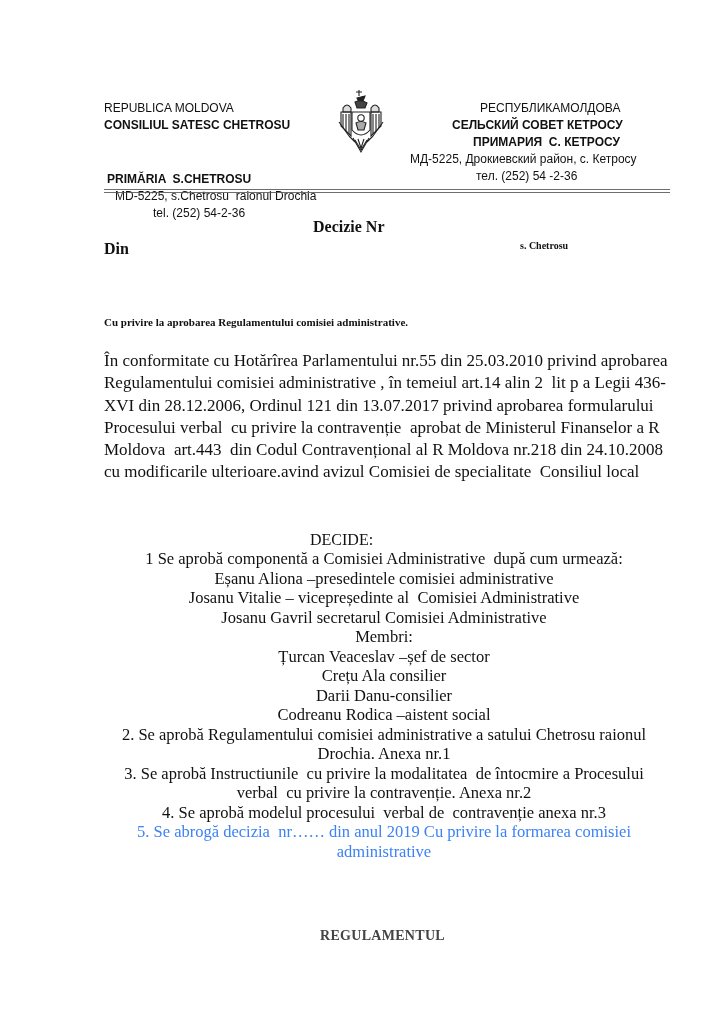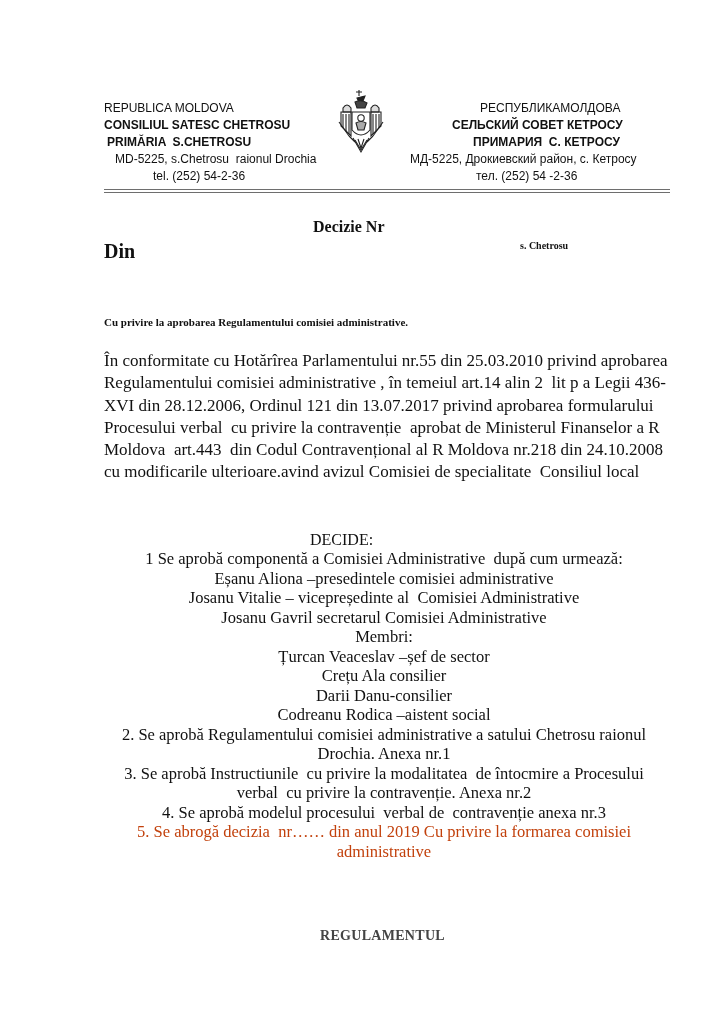--- a/index.html
+++ b/index.html
@@ -6,51 +6,51 @@
     body { width: 724px; height: 1024px; position: relative; overflow: hidden; color: #111; }
     .page { position: absolute; left: 0; top: 0; width: 724px; height: 887px; background: #fff; }
 
     .hdr { position: absolute; top: 100px; font-family: "Liberation Sans", "DejaVu Sans", sans-serif; font-size: 12px; line-height: 17px; color: #111; }
     .hdr-left { left: 104px; width: 230px; }
     .hdr-right { left: 410px; width: 265px; text-align: center; }
     .hdr .line { white-space: pre; }
     .hdr .b { font-weight: bold; }
     .hdr-left .l0 { padding-left: 0; }
     .hdr-left .l1 { padding-left: 0; }
-    .hdr-left .l2 { padding-left: 3px; }
+    .hdr-left .l2 { padding-left: 3px; margin-top: 37px; }
     .hdr-left .l3 { padding-left: 11px; }
     .hdr-left .l4 { padding-left: 49px; }
     .hdr-right .r0 { padding-left: 70px; text-align:left; }
     .hdr-right .r1 { padding-left: 42px; text-align:left; }
     .hdr-right .r2 { padding-left: 63px; text-align:left; }
     .hdr-right .r3 { padding-left: 0; text-align:left; }
     .hdr-right .r4 { padding-left: 66px; text-align:left; }
 
     .emblem { position: absolute; left: 335px; top: 86px; width: 52px; height: 72px; }
 
     .sep { position: absolute; left: 104px; top: 188px; width: 566px; height: 6px;
       background-image: radial-gradient(circle, #555 0.6px, transparent 0.9px);
       background-size: 2px 3px; opacity: 0.85; }
 
     .serif { font-family: "Liberation Serif", "DejaVu Serif", serif; }
     .title-decizie { position: absolute; left: 313px; top: 218px; font-size: 16px; font-weight: bold; }
-    .title-din { position: absolute; left: 104px; top: 240px; font-size: 20px; font-weight: bold; }
+    .title-din { position: absolute; left: 104px; top: 240px; font-size: 16px; font-weight: bold; }
     .title-loc { position: absolute; left: 520px; top: 240px; font-size: 10px; font-weight: bold; }
 
     .subject { position: absolute; left: 104px; top: 316px; font-size: 11px; font-weight: bold; }
 
     .body-text { position: absolute; left: 104px; width: 560px; font-size: 17px; line-height: 22.3px; }
     .preamble { top: 350px; }
     .preamble .ln { white-space: pre; display: block; }
 
     .decide { position: absolute; left: 310px; top: 531px; font-size: 16px; }
 
     .items { top: 549px; line-height: 19.5px; font-size: 16.5px; text-align: center; }
     .items .ln { white-space: pre; display: block; }
-    .items .grey { color: #c2410c; }
+    .items .grey { color: #3b82f6; }
 
     .reg { position: absolute; left: 320px; top: 928px; font-size: 14px; font-weight: bold; color: #444; letter-spacing: 0.3px; }
   </style>
 </head>
 <body>
 
 <div class="page">
 
   <div class="hdr hdr-left">
     <div class="line l0">REPUBLICA MOLDOVA</div>

